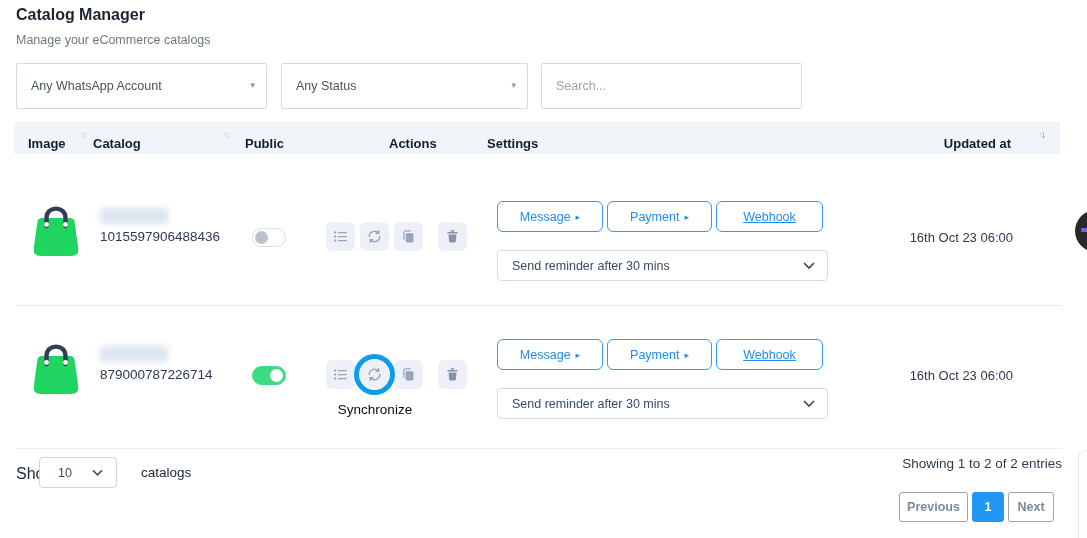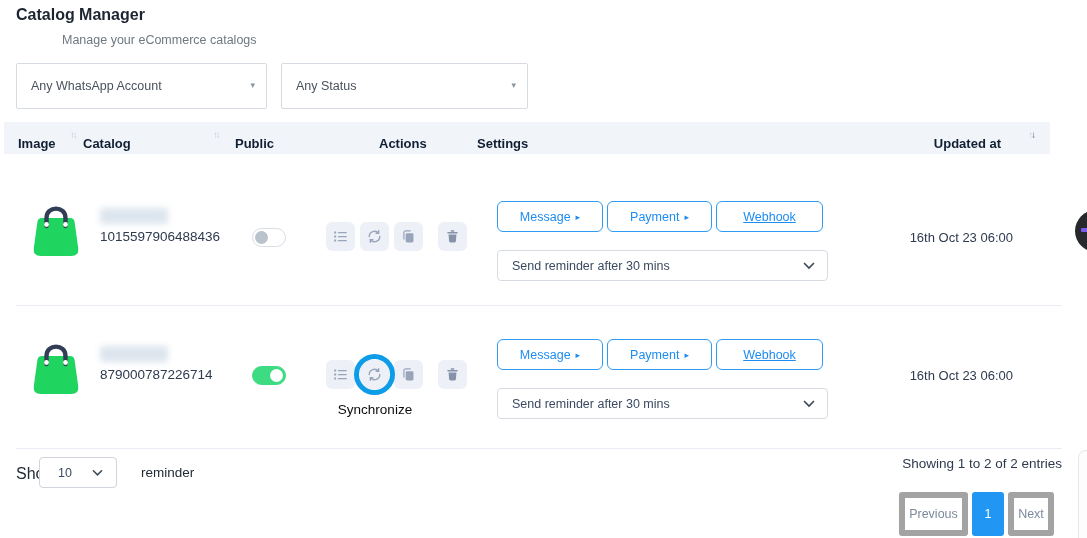--- a/index.html
+++ b/index.html
@@ -4,42 +4,42 @@
 <style>
   * { margin: 0; padding: 0; box-sizing: border-box; }
   html, body { background: #fff; }
   body { font-family: "Liberation Sans", "DejaVu Sans", sans-serif; color: #2e3a4e; }
   .app {
     position: relative; width: 1087px; height: 538px;
     background: #fff; overflow: hidden;
   }
   
   .page-title { position: absolute; left: 16px; top: 6px; font-size: 16px; font-weight: 700; color: #1b2430; }
-  .page-subtitle { position: absolute; left: 16px; top: 33px; font-size: 12.5px; color: #6e7881; margin-left: 46px; }
+  .page-subtitle { position: absolute; left: 16px; top: 33px; font-size: 12.5px; color: #6e7881; }
 
   
   .filter-box {
     position: absolute; top: 63px; height: 46px;
     border: 1px solid #d6dbe1; background: #fff; border-radius: 2px;
     display: flex; align-items: center; padding: 16px 14px;
     font-size: 12.5px; color: #49525e; cursor: pointer;
   }
   .filter-account { left: 16px; width: 251px; }
   .filter-status  { left: 281px; width: 247px; }
   .filter-caret { position: absolute; right: 11px; top: 50%; transform: translateY(-58%); font-size: 9px; color: #8b95a1; }
   .search-wrap { position: absolute; left: 541px; top: 63px; width: 261px; height: 46px; border: 1px solid #d6dbe1; border-radius: 2px; background: #fff; }
   .search-wrap input {
     width: 100%; height: 100%; border: 0; outline: none; background: transparent;
     padding: 0 14px; font-size: 12.5px; color: #49525e; font-family: inherit;
   }
   .search-wrap input::placeholder { color: #9aa4b0; }
 
   
   .thead {
-    position: absolute; left: 4px; top: 122px; width: 1046px; height: 32px;
+    position: absolute; left: 14px; top: 122px; width: 1046px; height: 32px;
     background: #f1f4f9;
   }
   .th { position: absolute; top: 14px; font-size: 13px; font-weight: 700; color: #101f33; white-space: nowrap; }
   .th-image { left: 14px; cursor: pointer; }
   .th-catalog { left: 79px; cursor: pointer; }
   .th-public { left: 231px; }
   .th-actions { left: 351px; margin-left: 24px; }
   .th-settings { left: 473px; }
   .th-updated { right: 49px; cursor: pointer; }
   .sort-icon { position: absolute; top: 7px; font-size: 9.5px; letter-spacing: -2px; color: #c3cad3; }
@@ -101,23 +101,23 @@
   .page-size-select {
     position: absolute; left: 39px; top: 457px; width: 78px; height: 31px;
     border: 1px solid #cfd5db; border-radius: 4px; background: #fff;
     display: flex; align-items: center; padding: 0 0 0 18px; font-size: 12.5px; color: #3b4a60; cursor: pointer;
   }
   .page-size-select .chev { position: absolute; right: 13px; top: 11px; }
   .entries-label { position: absolute; left: 141px; top: 465px; font-size: 13.5px; color: #222b36; }
   .showing-text { position: absolute; left: 800px; top: 456px; width: 262px; text-align: right; font-size: 13.5px; color: #2e3a4e; }
 
   .page-btn {
-    position: absolute; top: 492px; height: 44px; border: 6px solid #a3a3a3; border-radius: 3px;
+    position: absolute; top: 492px; height: 30px; border: 1px solid #a3a3a3; border-radius: 3px;
     background: #fff; color: #7c8a9d; font-size: 12.5px; font-family: inherit;
-    display: flex; align-items: center; justify-content: center; cursor: pointer;
+    display: flex; align-items: center; justify-content: center; cursor: pointer; font-weight: bold;
   }
   .btn-previous { left: 899px; width: 69px; }
   .btn-page-1 { left: 972px; width: 32px; background: #2196f3; border-color: #2196f3; color: #fff; }
   .btn-next { left: 1008px; width: 46px; }
 
   
   .floating-widget {
     position: absolute; left: 1075px; top: 210px; width: 42px; height: 42px;
     border-radius: 50%; background: #28292d; cursor: pointer;
   }
@@ -136,20 +136,23 @@
   <div class="page-title">Catalog Manager</div>
   <div class="page-subtitle">Manage your eCommerce catalogs</div>
 
   <div class="filter-box filter-account">
     <span>Any WhatsApp Account</span>
     <span class="filter-caret">▾</span>
   </div>
   <div class="filter-box filter-status">
     <span>Any Status</span>
     <span class="filter-caret">▾</span>
+  </div>
+  <div class="search-wrap">
+    <input type="text" placeholder="Search..." style="">
   </div>
 
   <div class="thead">
     <span class="th th-image">Image</span>
     <span class="sort-icon sort-image"><span>↑</span><span>↓</span></span>
     <span class="th th-catalog">Catalog</span>
     <span class="sort-icon sort-catalog"><span>↑</span><span>↓</span></span>
     <span class="th th-public">Public</span>
     <span class="th th-actions">Actions</span>
     <span class="th th-settings">Settings</span>
@@ -310,21 +313,21 @@
 
   <span class="show-label">Show</span>
   <div class="page-size-select">
     <span>10</span>
     <span class="chev">
         <svg width="11" height="8" viewBox="0 0 12 8" fill="none" stroke="#3e4a5a" stroke-width="1.7" stroke-linecap="round">
           <path d="M1.5 1.5 6 6l4.5-4.5"></path>
         </svg>
       </span>
   </div>
-  <span class="entries-label">reminder</span>
+  <span class="entries-label">catalogs</span>
   <div class="showing-text">Showing 1 to 2 of 2 entries</div>
 
   <button class="page-btn btn-previous">Previous</button>
   <button class="page-btn btn-page-1">1</button>
   <button class="page-btn btn-next">Next</button>
 
   <div class="floating-widget">
     <span class="mark"></span>
   </div>
   <div class="edge-panel"></div>

